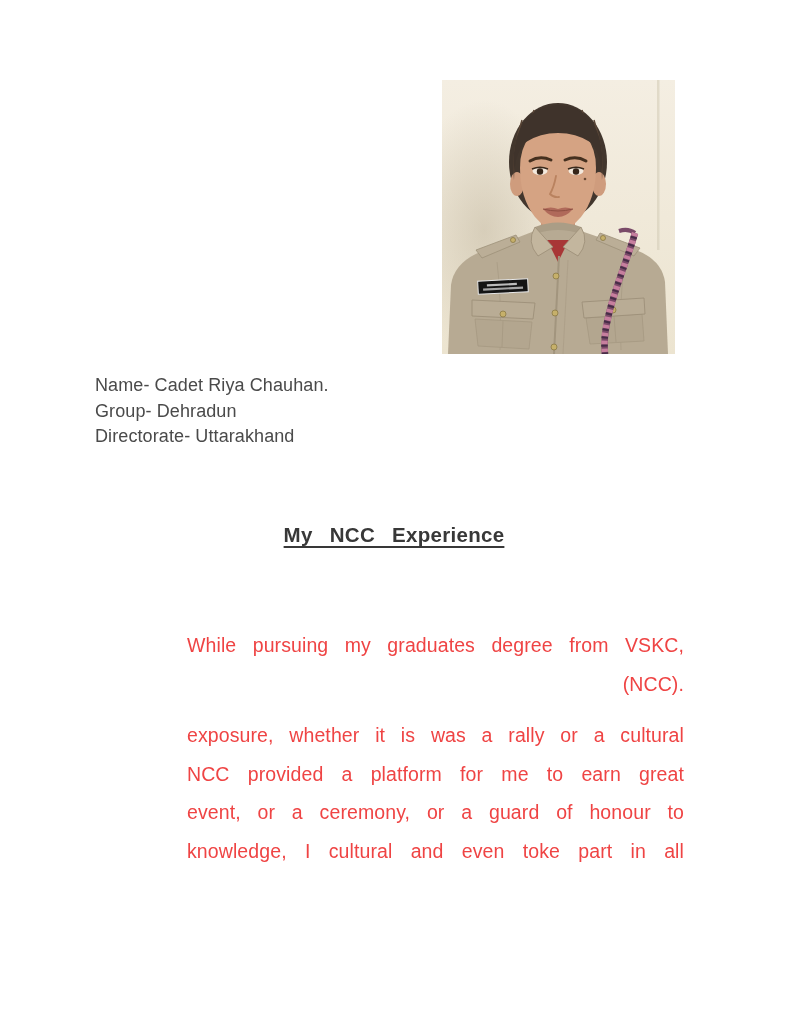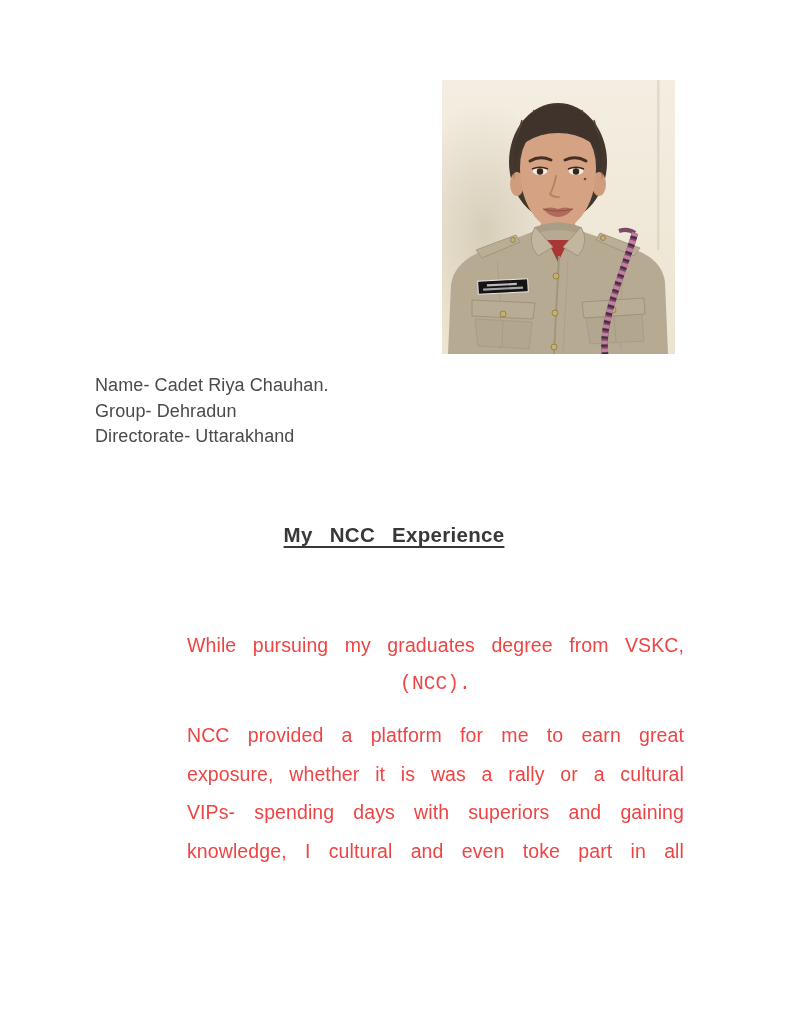--- a/index.html
+++ b/index.html
@@ -59,21 +59,21 @@
     left: 187px;
     top: 578px;
     width: 497px;
     font-size: 19.5px;
     color: #ef4444;
     letter-spacing: 0.1px;
     margin-top: 48px;
   }
   .para > div { line-height: 38.5px; }
   .jline { text-align: justify; text-align-last: justify; }
-  .lline { text-align: center; font-family: Liberation Mono, monospace; }
+  .lline { text-align: right; }
   .para2 { margin-top: 13px; }
 </style>
 </head>
 <body>
 
 <div class="page">
 
   <figure class="photo">
     <svg viewBox="0 0 233 274" width="233" height="274" xmlns="http://www.w3.org/2000/svg">
       <defs>
@@ -185,20 +185,20 @@
   </div>
 
   <h1 class="heading">My NCC Experience</h1>
 
   <div class="bodytext">
     <div class="para">
       <div class="jline">While pursuing my graduates degree from VSKC,</div>
       <div class="lline">(NCC).</div>
     </div>
     <div class="para para2">
+      <div class="jline">exposure, whether it is was a rally or a cultural</div>
       <div class="jline">NCC provided a platform for me to earn great</div>
-      <div class="jline">exposure, whether it is was a rally or a cultural</div>
-      <div class="jline">VIPs- spending days with superiors and gaining</div>
+      <div class="jline">event, or a ceremony, or a guard of honour to</div>
       <div class="jline">knowledge, I cultural and even toke part in all</div>
     </div>
   </div>
 
 </div>
 
 </body></html>

